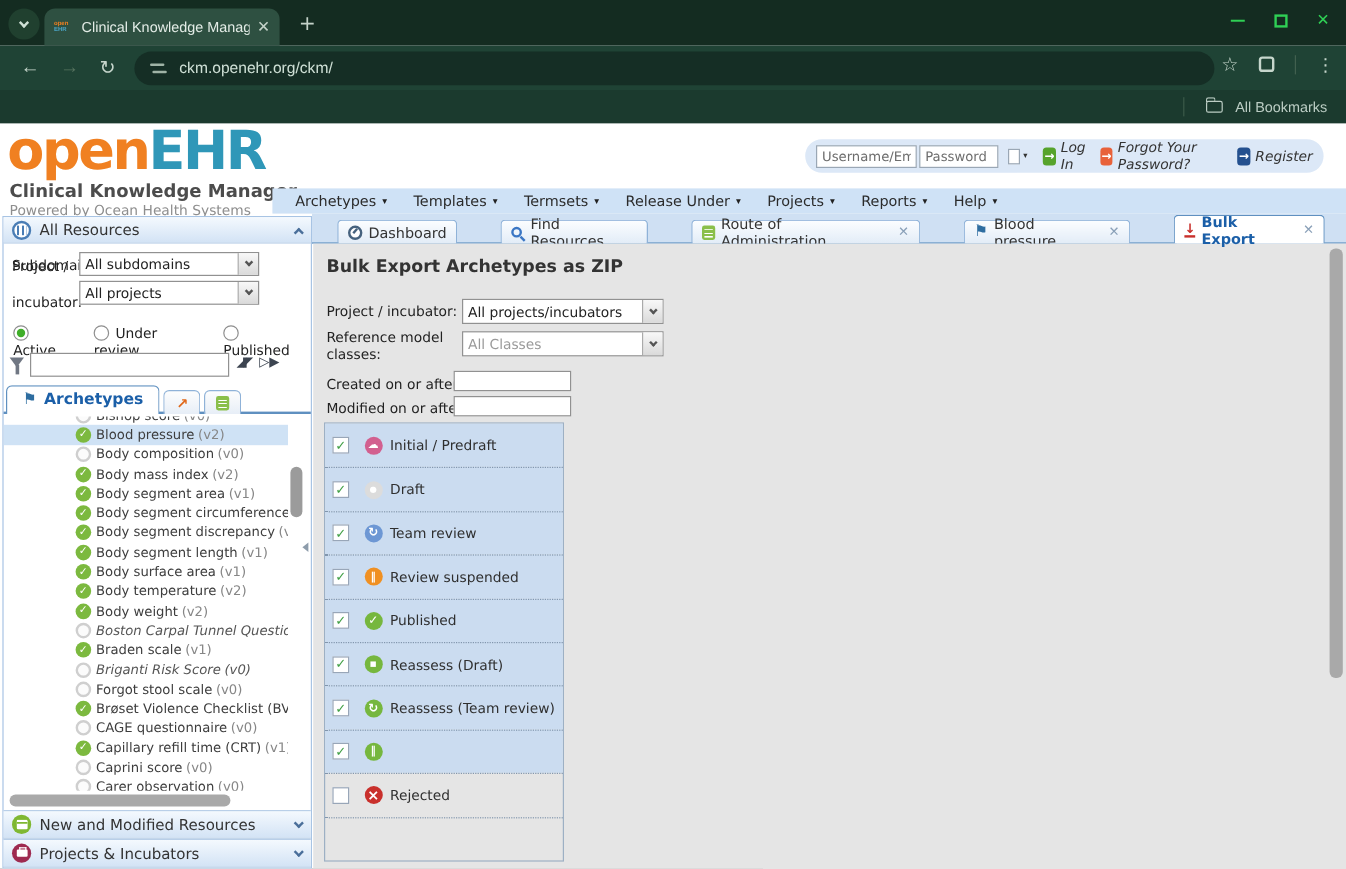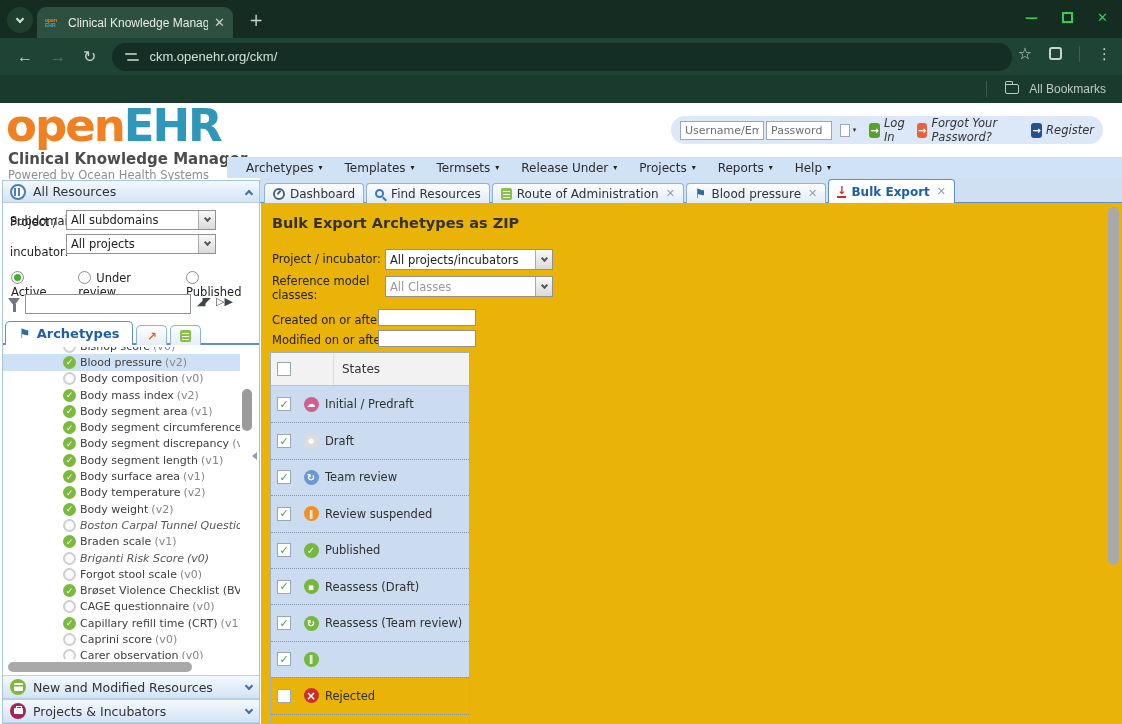--- a/index.html
+++ b/index.html
@@ -61,21 +61,21 @@
   .badge.g{background:#56a32c}.badge.o{background:#e8613a}.badge.b{background:#24508f}
   .li-link{font-style:italic;color:#333}
   
   .menubar{position:absolute;left:227px;top:54px;right:0;height:21px;background:#cfe2f6;display:flex;align-items:center;padding-left:8px}
   .menu-item{display:flex;align-items:center;gap:5px;padding:0 11px;font-size:12px;color:#2b2b2b}
   .menu-item .caret{font-size:8px;color:#222}
   
   .tabstrip{position:absolute;left:260px;top:75px;right:0;height:25px;background:#cfe0f3;
             border-bottom:1px solid #5f90c0;display:flex;align-items:flex-end;padding-left:3px}
   .dtab{display:flex;align-items:center;gap:5px;background:linear-gradient(#fbfdff,#e2ecf7);
-        border:1px solid #8fb2d8;border-bottom:none;border-radius:4px 4px 0 0;height:20px;margin:0 1px;
+        border:1px solid #8fb2d8;border-bottom:none;border-radius:4px 4px 0 0;height:20px;margin:0 18px;
         padding:0 8px;font-size:12px;color:#333;position:relative;top:1px}
   .dtab.active{background:#fff;height:24px;font-weight:bold;color:#1b5fa8;border-color:#5f90c0;z-index:2;top:1px}
   .dtab .x{color:#8aa0b8;font-size:11px;margin-left:2px}
   .icon-gauge{width:12px;height:12px;border-radius:50%;border:2px solid #46627e;position:relative;background:#fff}
   .icon-gauge::after{content:"";position:absolute;left:3px;top:0px;width:2px;height:5px;background:#46627e;transform:rotate(40deg)}
   .icon-mag{width:9px;height:9px;border:2px solid #3a76c4;border-radius:50%;position:relative;margin-right:2px}
   .icon-mag::after{content:"";position:absolute;width:5px;height:2px;background:#3a76c4;transform:rotate(45deg);left:5px;top:7px}
   .icon-doc-green{width:11px;height:12px;background:#8abf4a;border-radius:2px;position:relative}
   .icon-doc-green::after{content:"";position:absolute;left:2px;top:3px;right:2px;height:7px;
       background:repeating-linear-gradient(#fff 0 1px,transparent 1px 3px)}
@@ -126,21 +126,21 @@
   .bot-bars{position:absolute;left:0;bottom:0;right:0}
   .bot-bar{height:24px;border-top:1px solid #b9cfe8;font-size:12.5px}
   .ico-projects{background:#9e2a50;position:relative}
   .ico-projects i{width:9px;height:6px;background:#fff;border-radius:1px;position:relative}
   .ico-projects i::before{content:"";position:absolute;left:2.5px;top:-2.5px;width:4px;height:2px;border:1px solid #fff;border-bottom:none}
   .ico-newmod{background:#7fb832}
   .ico-newmod i{width:9px;height:8px;background:#fff;border-radius:1px;border-top:2.5px solid #fff;box-shadow:inset 0 1.5px 0 #7fb832}
   .collapse-handle{position:absolute;left:252px;top:349px;width:0;height:0;border-top:4px solid transparent;
        border-bottom:4px solid transparent;border-right:5px solid #8d9cab}
   
-  .main{position:absolute;left:261px;top:100px;right:0;bottom:0;background:#eab308;overflow:hidden}
+  .main{position:absolute;left:261px;top:100px;right:0;bottom:0;background:#e5e5e5;overflow:hidden}
   .main-title{position:absolute;left:11px;top:12px;font-size:14.5px;font-weight:bold;color:#333}
   .m-label{position:absolute;font-size:11.5px;color:#222;line-height:14px}
   .m-input{position:absolute;height:17px;border:1px solid #919191;width:98px;font-size:11px;padding:0 3px;outline:none}
   .table{position:absolute;left:9px;top:149px;width:200px;border:1px solid #9db0c4}
   .thead{height:33px;background:#f2f2f2;display:flex;align-items:center;border-bottom:1px solid #b8c4d2;font-size:12px;color:#333}
   .thead .sep{width:1px;height:100%;background:#d9dee5;margin-left:8px;margin-right:8px}
   .cbcol{width:26px;display:flex;justify-content:center;flex:none}
   .cb{width:14px;height:14px;background:#fff;border:1px solid #98a6b8;display:flex;align-items:center;justify-content:center;
       font-size:11px;color:#43a047;font-weight:bold}
   .trow{height:36.4px;display:flex;align-items:center;font-size:11.5px;color:#2f2f2f}
@@ -467,28 +467,20 @@
           </span>
       </div>
 
       <span class="m-label" style="left:11px;top:110px">Created on or after:</span>
       <input class="m-input" style="left: 117px; top: 106px;">
 
       <span class="m-label" style="left:11px;top:130px">Modified on or after:</span>
       <input class="m-input" style="left: 117px; top: 127px;">
 
       <div class="table">
-        <div class="thead">
-          <span class="cbcol">
-              <span class="cb"></span>
-            </span>
-          <span class="icocol"></span>
-          <span class="sep"></span>
-          <span>States</span>
-        </div>
         <div id="tbody">
             <div class="trow on">
               <span class="cbcol">
                 <span class="cb">✓</span>
               </span>
               <span class="icocol">
                 <span class="scircle" style="background: rgb(210, 96, 143); font-size: 9px;">☁</span>
               </span>
               <span>Initial / Predraft</span>
             </div>

